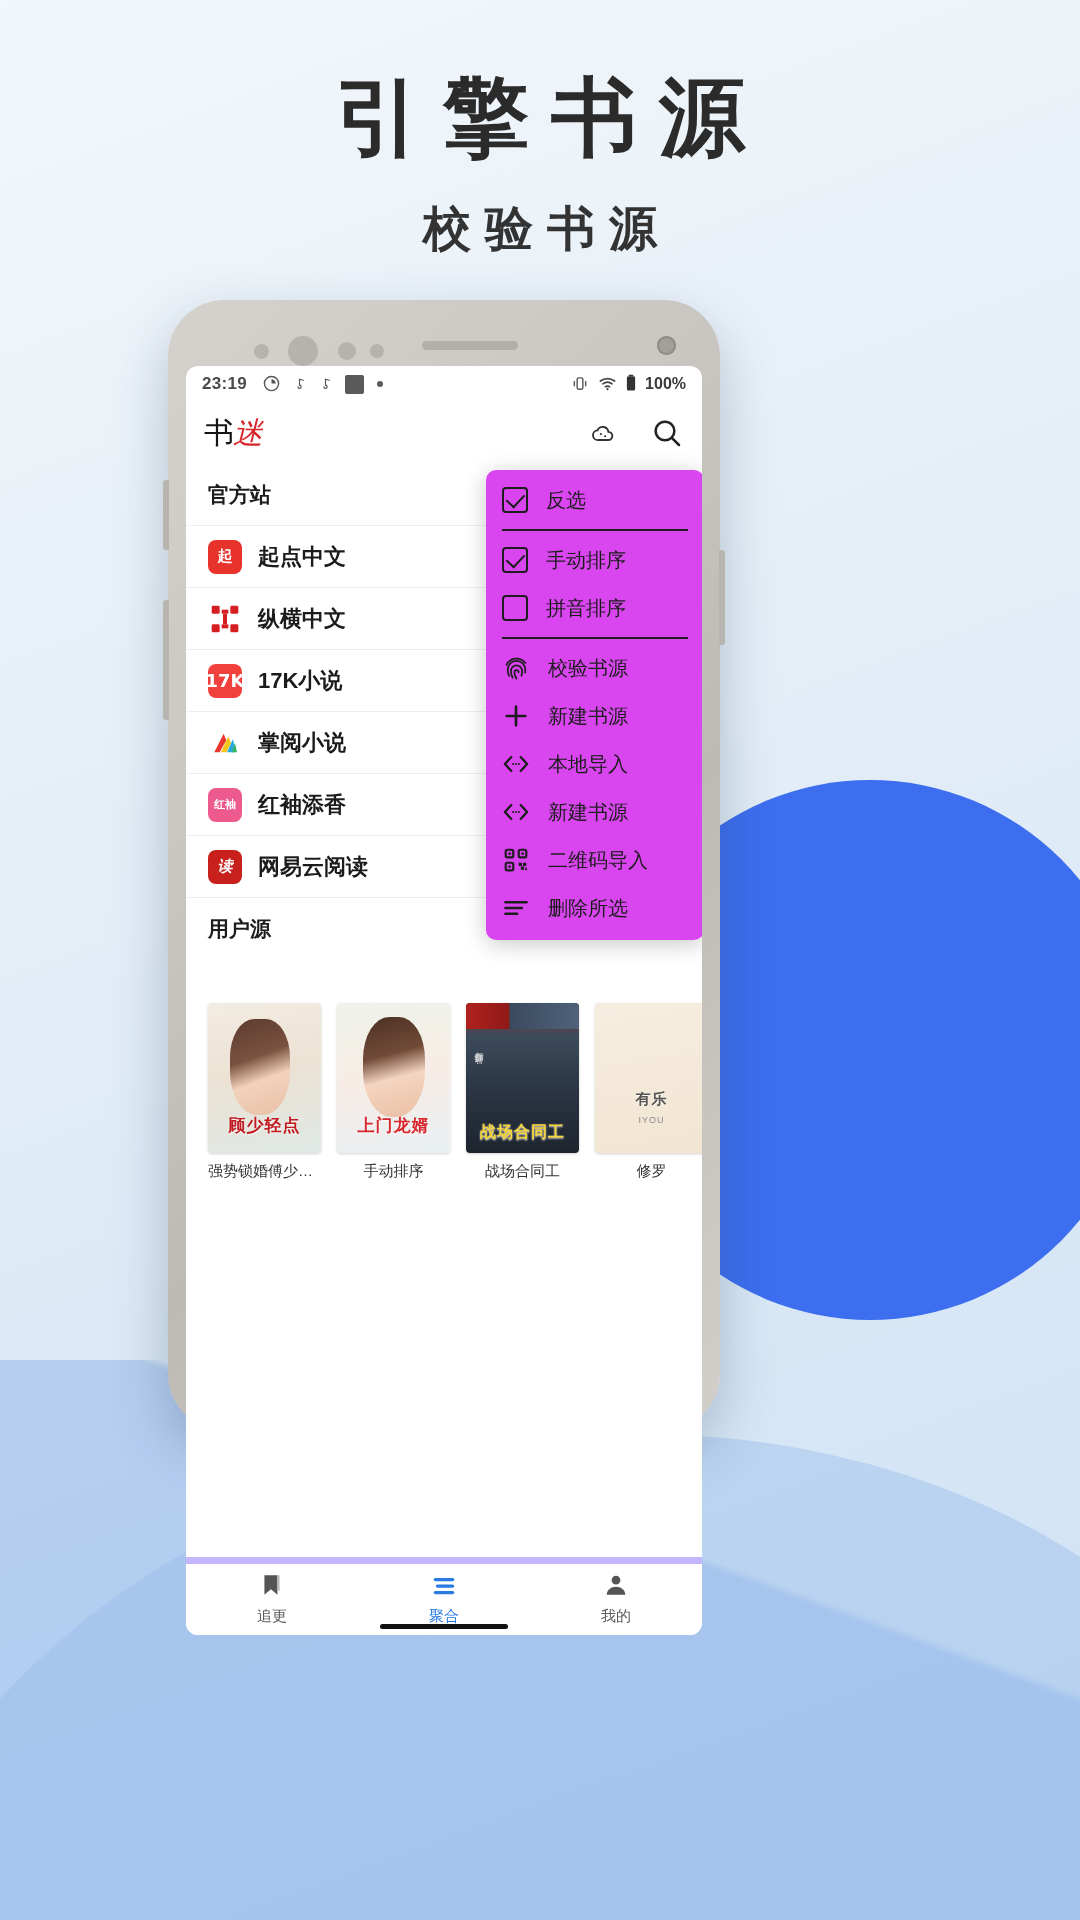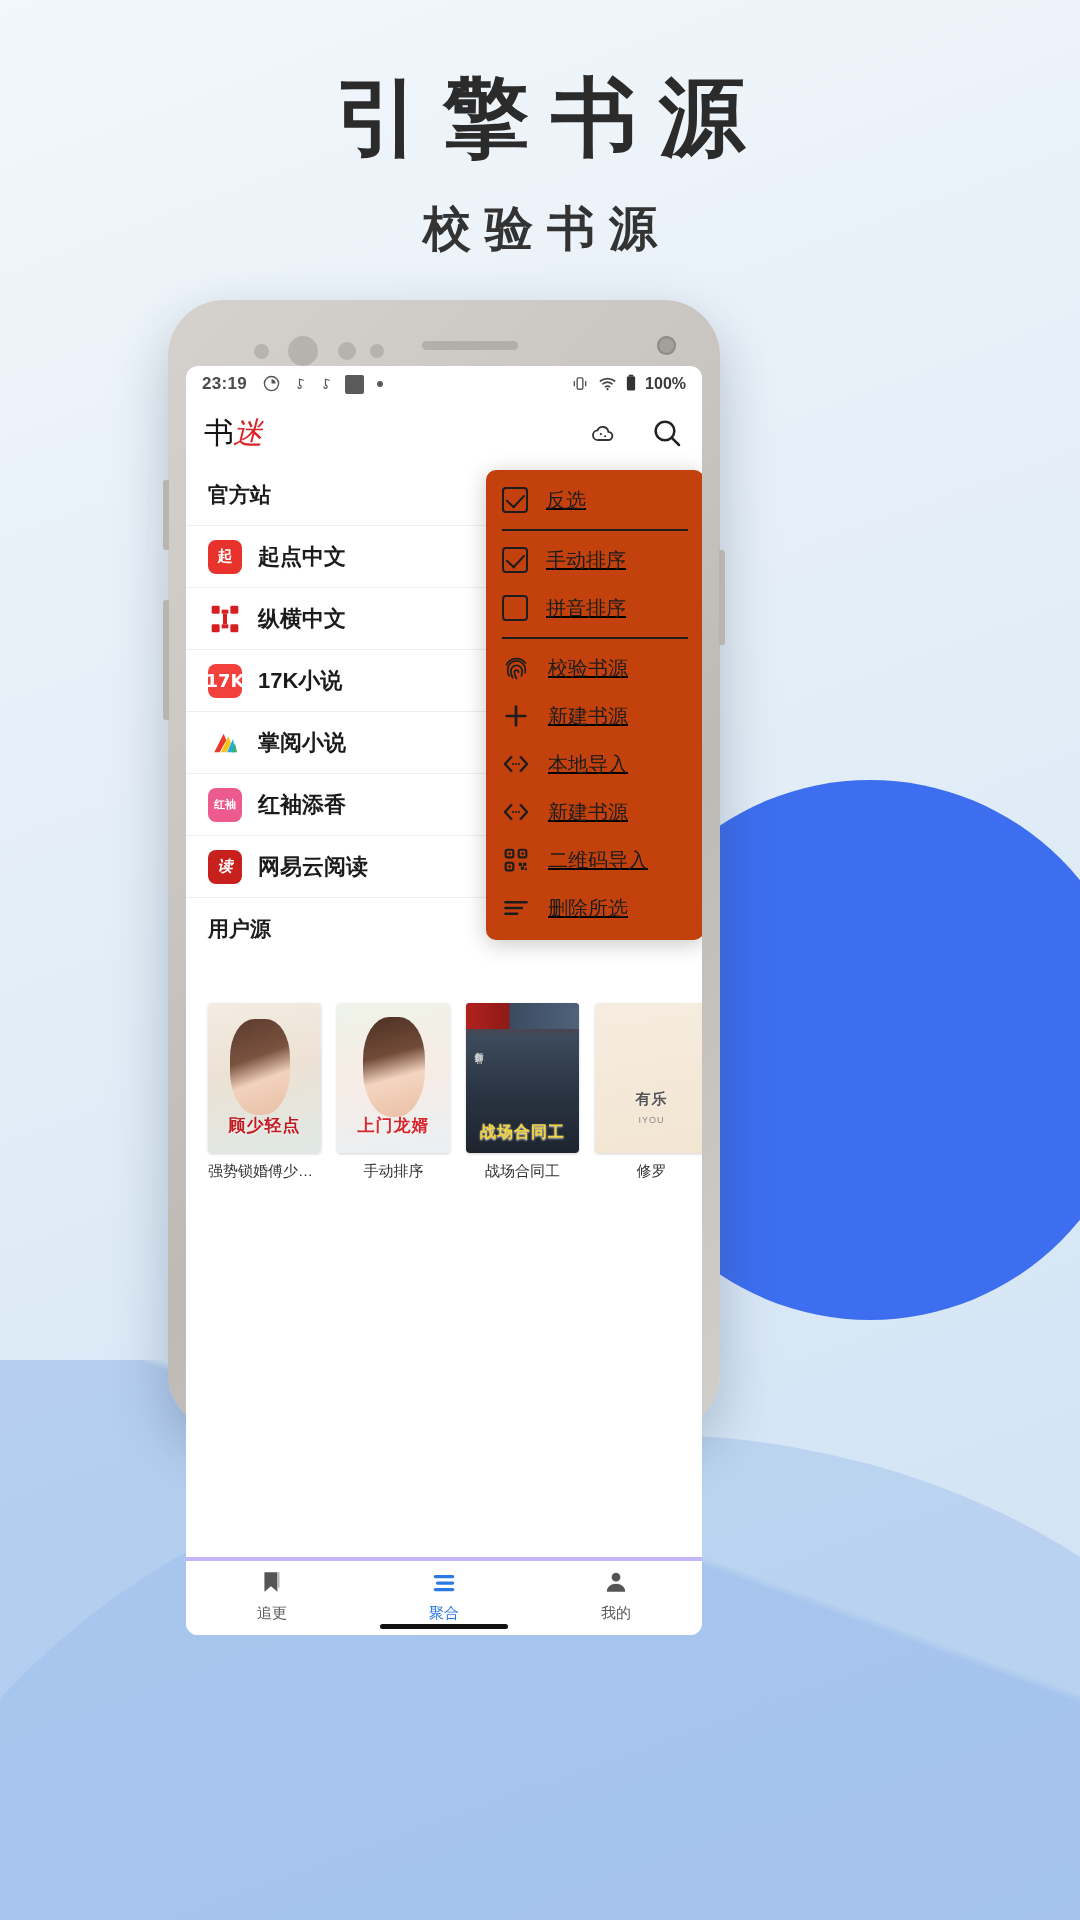--- a/index.html
+++ b/index.html
@@ -172,37 +172,37 @@
     background:linear-gradient(90deg,#b0211d 0%,#8e1a18 38%,#3a4b60 39%,#50627a 100%); }
   .cv3 .ctitle { color:#f2d33a; bottom:10px; font-size:16px; }
   .cv3 .author { position:absolute; left:6px; top:42px; font-size:9px; color:#ddd; writing-mode:vertical-rl; }
   .cv4 { background:linear-gradient(170deg,#f6ede0 0%,#f2e5d2 100%); }
   .cv4 .ctitle { color:#555; bottom:44px; font-size:15px; }
   .cv4 .sub { position:absolute; left:0; right:0; bottom:28px; text-align:center; font-size:9px; color:#8b8b8b; letter-spacing:1px;}
 
   
   #bottom-nav {
     position:absolute; left:0; bottom:0; width:100%; height:78px;
-    background:#fff; border-top:4px solid #c4b5fd;
+    background:#fff; border-top:7px solid #c4b5fd;
     display:flex; align-items:flex-start; padding-top:8px;
   }
   .nav-item { flex:1; display:flex; flex-direction:column; align-items:center; gap:5px; }
   .nav-label { font-size:15px; color:#5a5a5a; }
   .nav-item.active .nav-label { color:#2a7ae2; }
   #home-indicator {
     position:absolute; left:50%; transform:translateX(-50%); bottom:6px;
     width:128px; height:5px; border-radius:3px; background:#111;
   }
 
   
   #menu {
     position:absolute; right:-2px; top:68px; width:218px;
-    background:#c2410c; border-radius:10px;
+    background:#d946ef; border-radius:10px;
     box-shadow:0 4px 22px rgba(0,0,0,.22);
-    padding:6px 0 8px 0; z-index:20;text-decoration:underline;
+    padding:6px 0 8px 0; z-index:20;
   }
   .menu-item {
     display:flex; align-items:center; gap:18px;
     padding:10px 16px; min-height:48px;
   }
   .menu-label { font-size:20px; color:#1c1c1c; }
   .mi-box {
     width:26px; height:26px; border:2.6px solid #1d1d1d; border-radius:4px;
     flex:none; position:relative;
   }

